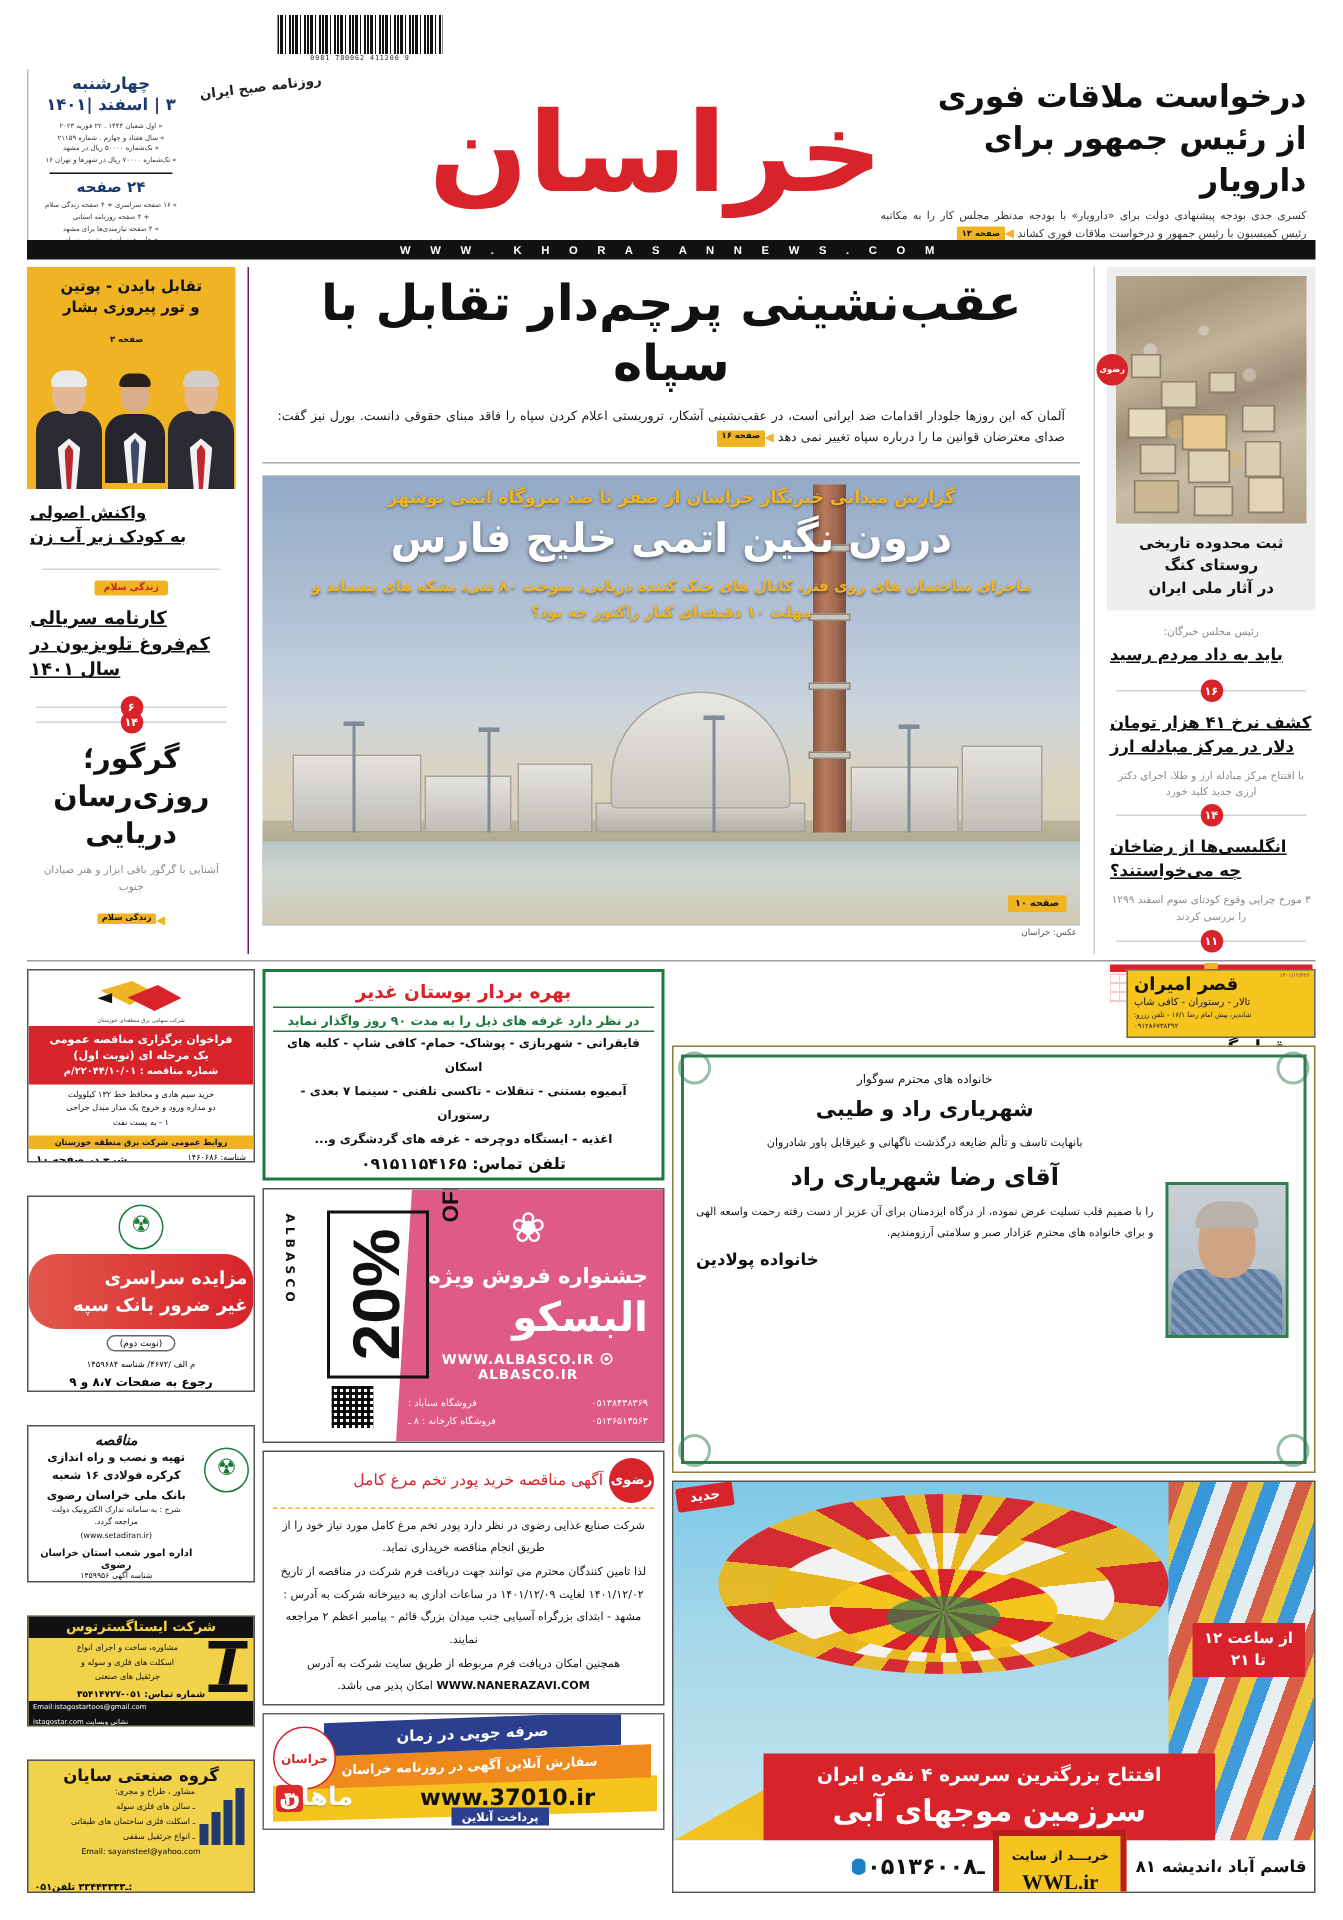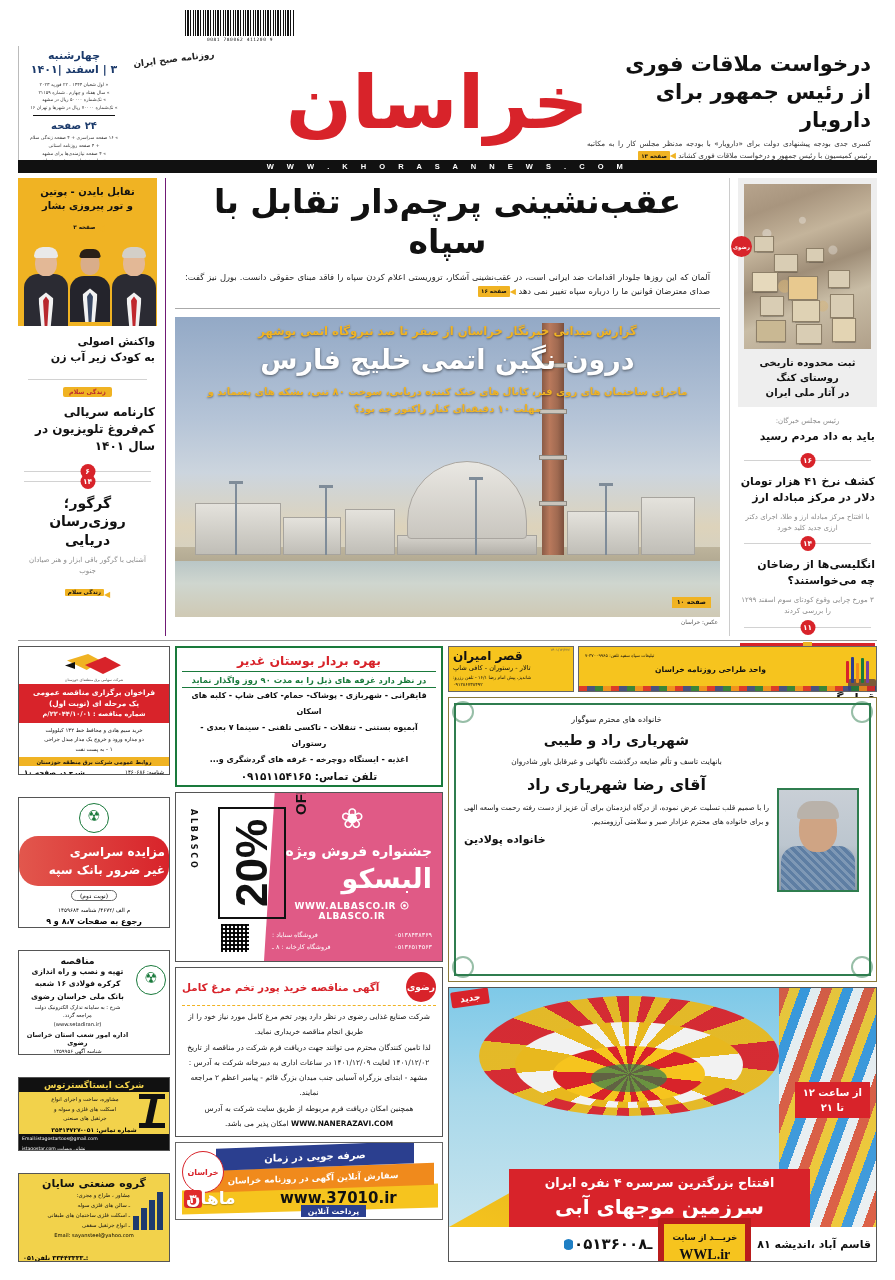--- a/index.html
+++ b/index.html
@@ -230,21 +230,21 @@
   .f2 .head { background: #d9ad8a; width: 19px; height: 23px; }
   .f2 .hair { background: #2a2018; width: 21px; height: 9px; }
   .f2 .body { background: #24242c; width: 40px; height: 46px; }
   .f2 .tie  { background: #3b4a66; }
   .f3 { left: 92px; }
   .f3 .hair { background: #d3cfc8; }
   .f3 .tie  { background: #c0282e; }
 
   .rail-h {
     font-size: 11px; font-weight: bold; color: #111;
-    line-height: 1.45; text-align: right; padding: 8px 2px 6px;
+    line-height: 1.45; text-align: left; padding: 8px 2px 6px; text-decoration: underline;
   }
   .rail-h.small { font-size: 9.4px; font-weight: bold; }
   .rail-sub {
     font-size: 7px; color: #8b8b8b; line-height: 1.6;
     text-align: center; padding: 0 2px;
   }
   .rail-sep { border-top: 1px solid #d2d2d2; margin: 7px 10px; }
 
   .tagchip {
     display: block;
@@ -273,21 +273,21 @@
     margin: 9px 6px 0;
     height: 1px;
   }
   .sepline-with-badge .numbadge {
     position: absolute; top: -8px; left: 50%;
     transform: translateX(-50%);
     margin: 0;
   }
 
   .rail-big-h {
-    font-size: 14px; font-weight: bold; color: #111;
+    font-size: 19px; font-weight: bold; color: #111;
     line-height: 1.32; text-align: center; padding: 12px 4px 6px;
   }
 
   
   .village-card {
     background: #eeeeee;
     padding: 6px 6px 7px;
     position: relative;
   }
   .village-photo {
@@ -523,21 +523,21 @@
     display: block; margin: 4px auto; width: fit-content;
     border: 1px solid #666; border-radius: 9px;
     font-size: 6px; padding: 1px 8px;
   }
   .centerline { font-size: 5.6px; text-align: center; line-height: 1.8; }
   .centerline.bold { font-size: 8px; font-weight: bold; }
 
   
   .melli { display: flex; padding: 4px 3px; gap: 3px; }
   .melli .left { flex: 1; text-align: center; }
-  .melli .mtitle { font-size: 9.4px; font-weight: bold; color: #111; }
+  .melli .mtitle { font-size: 9.4px; font-weight: bold; color: #111; font-style: italic; }
   .melli .mline { font-size: 7.6px; font-weight: bold; color: #111; line-height: 1.6; }
   .melli .msmall { font-size: 5.2px; color: #111; line-height: 1.68; }
   .melli .mfoot { font-size: 6.6px; font-weight: bold; color: #111; margin-top: 2px; }
 
   
   .istago { background: #f2d24b; padding: 0; }
   .istago .ititle {
     background: #111; color: #f2d24b;
     font-size: 9px; font-weight: bold; text-align: center; padding: 2px;
   }
@@ -636,21 +636,21 @@
   .razavi .rhead {
     display: flex; align-items: center; gap: 4px;
     border-bottom: 1px dashed #f0b323; padding-bottom: 3px;
   }
   .razavi .rstamp {
     width: 30px; height: 30px; border-radius: 50%;
     background: #d8232a; color: #fff;
     display: flex; align-items: center; justify-content: center;
     font-size: 9px; font-weight: bold; flex: 0 0 30px;
   }
-  .razavi .rtitle { flex: 1; font-size: 10.4px; font-weight: bold; color: #d8232a; text-align: left; }
+  .razavi .rtitle { flex: 1; font-size: 10.4px; font-weight: normal; color: #d8232a; text-align: right; }
   .razavi .rbody { font-size: 7.4px; line-height: 2.06; color: #111; text-align: center; padding-top: 3px; }
   .razavi .rurl { font-weight: bold; direction: ltr; display: inline-block; }
 
   
   .online37 { position: relative; height: 78px; background: #fff; overflow: hidden; border: 1px solid #666;}
   .o-blue {
     position: absolute; top: 2px; right: 28px; left: 40px; height: 22px;
     background: #2b3f8f; transform: skewY(-2.2deg);
     color: #fff; font-size: 10px; font-weight: bold;
     display: flex; align-items: center; justify-content: center;
@@ -803,21 +803,21 @@
   .wp-r1 { font-size: 12.5px; font-weight: bold; line-height: 1.5; }
   .wp-r2 { font-size: 20px; font-weight: bold; line-height: 1.45; }
   .wp-bottom {
     position: absolute; bottom: 0; right: 0; left: 0; height: 34px;
     background: #fff; display: flex; align-items: center; z-index: 8;
     padding: 0 5px;
   }
   .wp-addr { font-size: 11px; font-weight: bold; color: #111; flex: 0 0 auto; }
   .wp-yellow {
     background: #f6c41e; margin: 0 6px; padding: 1px 8px; text-align: center;
-    border: 6px solid #b91c1c;
+    border: 4px solid #b91c1c;
   }
   .wp-yellow .y1 { font-size: 8.4px; font-weight: bold; color: #111; }
   .wp-yellow .y2 { font-size: 14px; font-weight: bold; color: #111; direction: ltr; font-family: "Liberation Serif", serif; }
   .wp-phone { font-size: 15px; font-weight: bold; color: #111; direction: ltr; flex: 1; text-align: right; }
   .wp-globe {
     display: inline-block; width: 11px; height: 11px; border-radius: 50%;
     background: #1f7fc4; vertical-align: middle; margin-left: 3px;
     position: relative;
   }
   .wp-globe::after{
@@ -1039,33 +1039,20 @@
         <span class="pagref-arrow">◀</span><span class="pagref">زندگی سلام</span>
       </div>
     </div>
   </div>
 
   <div class="adsarea">
 
     <div class="adcol-right">
 
       <div class="smallads">
-        <div class="tarrah">
-          <div class="pencilcup"></div>
-          <div class="pencils">
-            <i style="left:2px;background:#d8232a"></i>
-            <i style="left:7px;background:#2b3f8f;height:26px"></i>
-            <i style="left:12px;background:#f08a1c;height:20px"></i>
-            <i style="left:17px;background:#1a7a3c;height:25px"></i>
-            <i style="left:22px;background:#7a3fa0;height:22px"></i>
-          </div>
-          <div class="tline">واحد طراحی روزنامه خراسان</div>
-          <div class="tsmall">تبلیغات سیاه سفید   تلفن: ۳۷۰۰۹۹۶۵-۷</div>
-          <div class="tstrip"></div>
-        </div>
 
         <div class="qasr">
           <div class="qnum">۱۴۰۱/۱۲/۲۲۶</div>
           <div class="qt">قصر امیران</div>
           <div class="qs">تالار - رستوران - کافی شاپ</div>
           <div class="qp" style="white-space:pre-line">شاندیز، پیش امام رضا ۱۶/۱ - تلفن رزرو:
 ۰۹۱۲۸۶۷۳۸۴۹۲</div>
         </div>
       </div>
 

